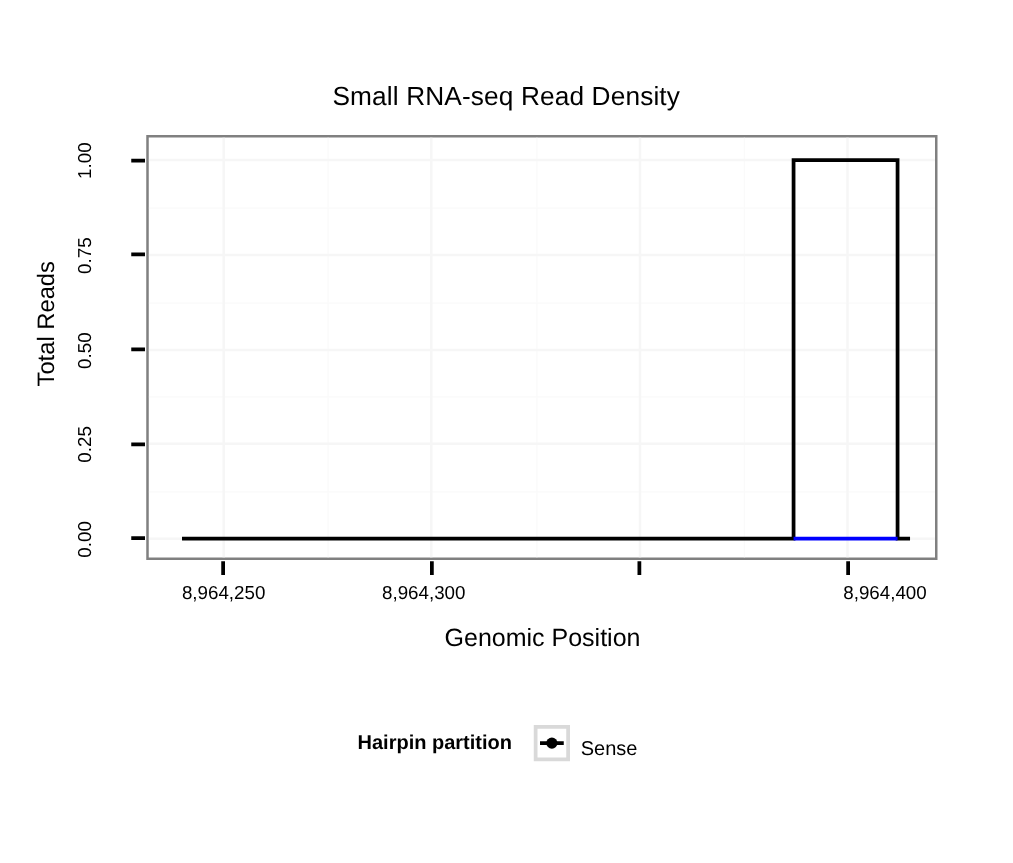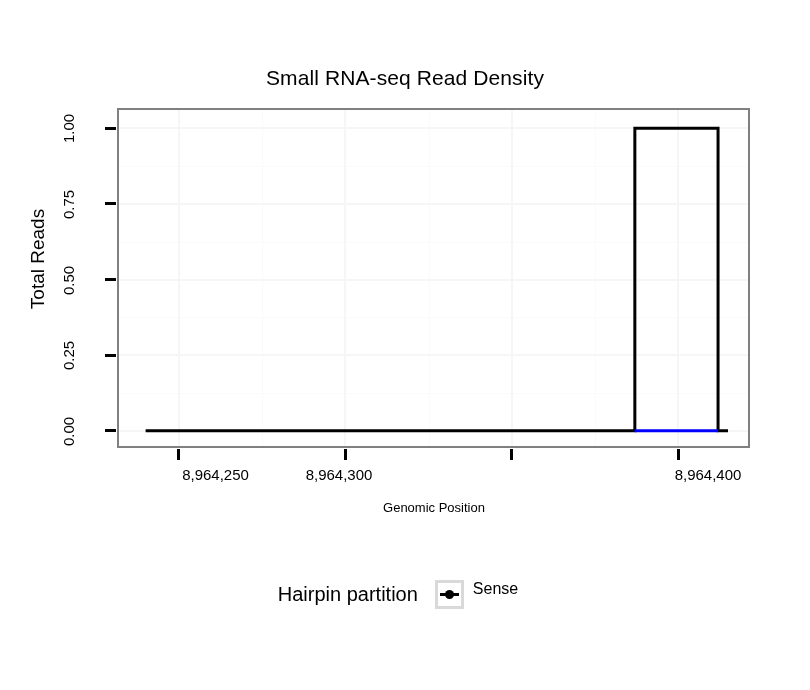--- a/index.html
+++ b/index.html
@@ -50,21 +50,21 @@
     white-space: nowrap;
   }
 
   
   #x-axis-title {
     position: absolute;
     left: 117px;
     top: 500px;
     width: 634px;
     text-align: center;
-    font-size: 13px;
+    font-size: 20px;
     white-space: nowrap;
   }
 
   
   #plot-panel {
     position: absolute;
     left: 117px;
     top: 108px;
     width: 633px;
     height: 340px;
@@ -159,28 +159,28 @@
     position: absolute;
     left: 0;
     top: 580px;
     width: 810px;
     display: flex;
     align-items: center;
     justify-content: center;
     gap: 0px;
   }
   #legend-title {
-    font-size: 20px;
-    font-weight: normal;
+    font-size: 16px;
+    font-weight: bold;
     margin-right: 17px;
     white-space: nowrap;
   }
   .legend-entry {
     display: flex;
-    align-items: flex-start;
+    align-items: flex-end;
     margin-right: 14px;
   }
   .legend-key {
     width: 29px;
     height: 29px;
     background: #ffffff;
     border: 3px solid #d9d9d9;
     box-sizing: border-box;
     position: relative;
     margin-right: 9px;
@@ -270,19 +270,19 @@
     </div>
     <div class="y-tick-mark" style="top: 202.338px;"></div>
     <div class="y-tick-label-wrap" style="top: 195.838px;">
       <div class="y-tick-label">0.75</div>
     </div>
     <div class="y-tick-mark" style="top: 126.662px;"></div>
     <div class="y-tick-label-wrap" style="top: 120.162px;">
       <div class="y-tick-label">1.00</div>
     </div>
     <div class="x-tick-mark" style="left: 177.405px;"></div>
-    <div class="x-tick-label" style="left: 178.905px; text-align: right;">8,964,250</div>
+    <div class="x-tick-label" style="left: 178.905px;">8,964,250</div>
     <div class="x-tick-mark" style="left: 343.807px;"></div>
     <div class="x-tick-label" style="left: 339px;">8,964,300</div>
     <div class="x-tick-mark" style="left: 510.209px;"></div>
     <div class="x-tick-mark" style="left: 676.611px;"></div>
     <div class="x-tick-label" style="left: 708px;">8,964,400</div>
   </div>
 
 </body></html>

